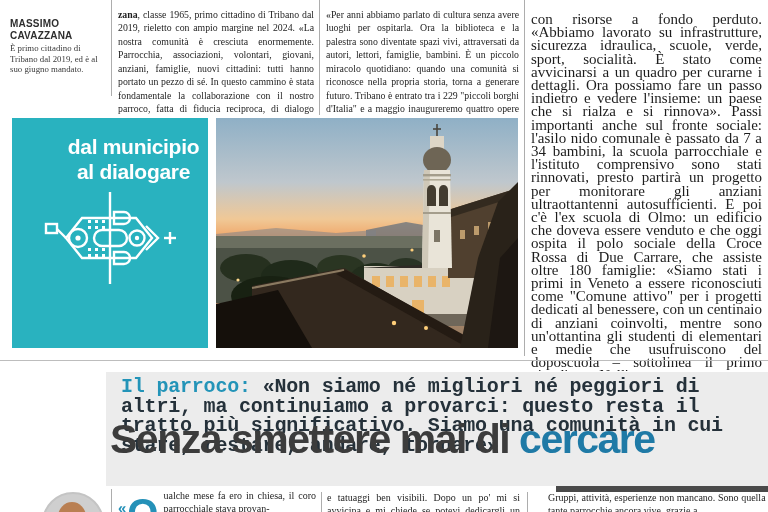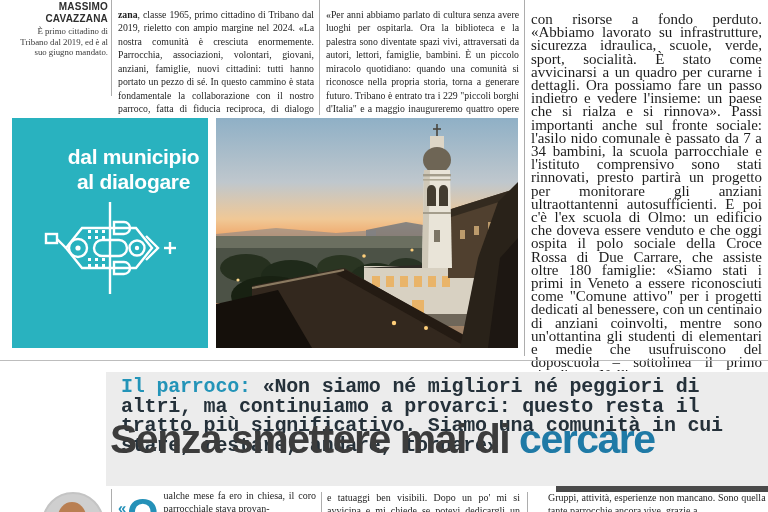--- a/index.html
+++ b/index.html
@@ -2,37 +2,37 @@
 <html><head>
 <meta charset="utf-8">
 <style>
   html,body{margin:0;padding:0;background:#fff;}
   #page{position:relative;width:768px;height:512px;background:#ffffff;overflow:hidden;
         font-family:"Liberation Serif",serif;color:#1d1d1d;}
   .vline{position:absolute;width:1px;background:#adadad;}
   .hline{position:absolute;height:1px;background:#bdbdbd;}
 
   
-  .author{position:absolute;left:10px;top:1px;width:98px;text-align:right;}
+  .author{position:absolute;left:10px;top:18px;width:98px;}
   .author .name{font-family:"Liberation Sans",sans-serif;font-weight:bold;font-size:10px;
                 line-height:11.5px;color:#2e2e2e;letter-spacing:.2px;}
   .author .bio{font-size:8.8px;line-height:10.6px;color:#3a3a3a;margin-top:2px;}
 
   
   .bodycol{position:absolute;top:-2px;text-align:justify;font-size:9.8px;line-height:13.5px;
            color:#1d1d1d;overflow:hidden;}
   #colA{left:118px;width:196px;height:114px;}
   #colB{left:326px;width:193px;height:122px;}
   #colC{left:531px;width:231px;height:358px;font-size:15px;line-height:13.2px;}
   .leadname{font-weight:bold;}
 
   
   .featurebox{position:absolute;left:12px;top:118px;width:196px;height:230px;background:#29b2bf;
               text-align:center;color:#fff;font-family:"Liberation Sans",sans-serif;}
-  .featurebox .title{margin-top:26px;font-size:21px;font-weight:bold;line-height:25px;letter-spacing:-.3px;padding-left:47px;}
+  .featurebox .title{margin-top:16px;font-size:21px;font-weight:bold;line-height:25px;letter-spacing:-.3px;padding-left:47px;}
   .featurebox .emblem{margin-top:8px;}
   .featurebox .issue{position:absolute;left:0;right:0;bottom:4px;font-size:42px;font-weight:bold;letter-spacing:-1px;}
 
   
   .photo{position:absolute;left:216px;top:118px;width:302px;height:230px;overflow:hidden;background:#9db6c8;}
 
   
   .band{position:absolute;left:106px;top:372px;width:662px;height:114px;background:#ececec;}
   .kicker{position:absolute;left:15px;top:5px;width:650px;
           font-family:Liberation Mono, monospace;font-weight:bold;font-size:20px;

